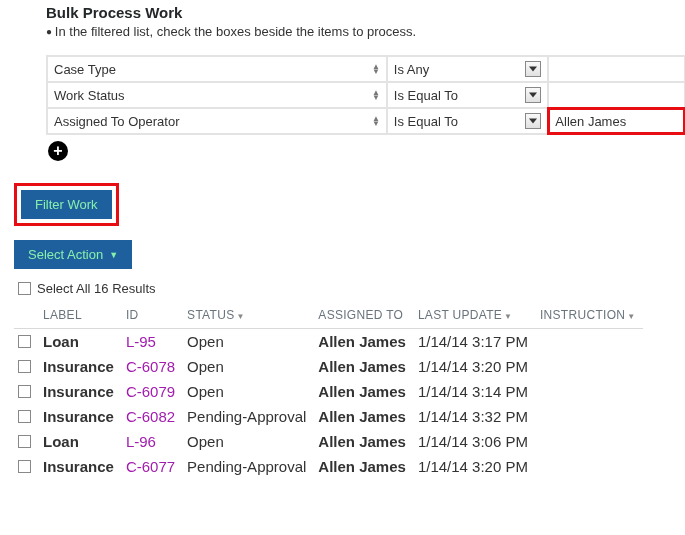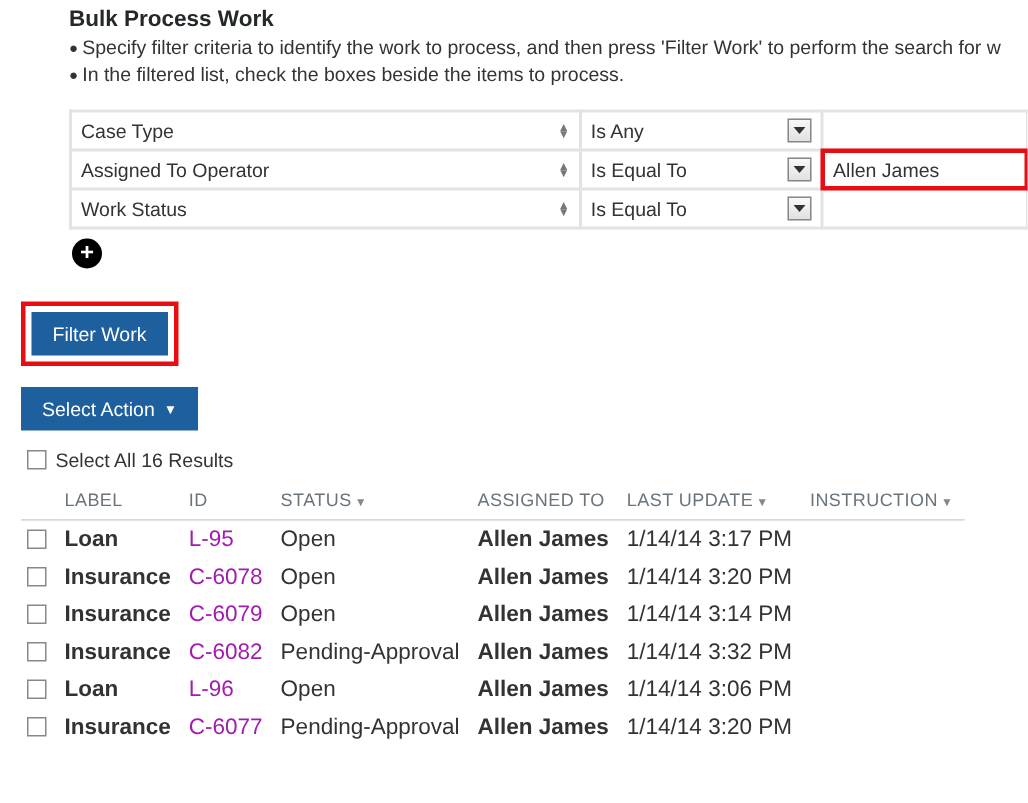--- a/index.html
+++ b/index.html
@@ -96,21 +96,21 @@
   }
   .filter-btn-wrap {
     margin: 22px 0 8px 0;
     padding: 4px;
     border: 3px solid #e70d12;
     display: inline-block;
   }
   .btn {
     display: inline-block;
     padding: 7px 14px;
-    color: #ffffff;
+    color: #86efac;
     font-size: 13px;
     border: none;
     cursor: pointer;
   }
   .btn-primary { background: #1e5f9e; }
   .btn-action { background: #1e5f9e; display: inline-flex; align-items: center; gap: 6px; margin: 6px 0 0 0; }
   .btn-action .caret { font-size: 9px; }
   .select-all-row {
     margin: 12px 0 6px 4px;
     display: flex;
@@ -155,39 +155,62 @@
   .col-assigned { width: 96px; font-weight: bold; }
   .col-updated { width: 120px; }
   .link { color: #a21caf; cursor: pointer; }
 </style>
 </head>
 <body>
 
 <div class="page">
   <h2>Bulk Process Work</h2>
   <div class="instructions">
-    <div>Specify filter criteria to identify the work to process, and then press 'Filter Work' to perform the search for w</div>
     <div>In the filtered list, check the boxes beside the items to process.</div>
   </div>
 
   <table class="filter-table">
     <tbody>
         <tr>
       <td class="col1">
         <div class="field-select">
           <span>Case Type</span>
           <span class="spinner-arrows">
                 <span>▲</span>
                 <span>▼</span>
               </span>
         </div>
       </td>
       <td class="col2">
         <div class="op-select">
           <span>Is Any</span>
+          <span class="drop-arrow">
+                <svg viewBox="0 0 10 6">
+                  <polygon points="0,0 10,0 5,6" fill="#333"></polygon>
+                </svg>
+              </span>
+        </div>
+      </td>
+      <td class="col3">
+        <div class="value-cell"></div>
+      </td>
+    </tr>
+    <tr>
+      <td class="col1">
+        <div class="field-select">
+          <span>Work Status</span>
+          <span class="spinner-arrows">
+                <span>▲</span>
+                <span>▼</span>
+              </span>
+        </div>
+      </td>
+      <td class="col2">
+        <div class="op-select">
+          <span>Is Equal To</span>
           <span class="drop-arrow">
                 <svg viewBox="0 0 10 6">
                   <polygon points="0,0 10,0 5,6" fill="#333"></polygon>
                 </svg>
               </span>
         </div>
       </td>
       <td class="col3">
         <div class="value-cell"></div>
       </td>
@@ -207,44 +230,20 @@
           <span>Is Equal To</span>
           <span class="drop-arrow">
                 <svg viewBox="0 0 10 6">
                   <polygon points="0,0 10,0 5,6" fill="#333"></polygon>
                 </svg>
               </span>
         </div>
       </td>
       <td class="col3 highlight-red">
         <div class="value-cell">Allen James</div>
-      </td>
-    </tr>
-    <tr>
-      <td class="col1">
-        <div class="field-select">
-          <span>Work Status</span>
-          <span class="spinner-arrows">
-                <span>▲</span>
-                <span>▼</span>
-              </span>
-        </div>
-      </td>
-      <td class="col2">
-        <div class="op-select">
-          <span>Is Equal To</span>
-          <span class="drop-arrow">
-                <svg viewBox="0 0 10 6">
-                  <polygon points="0,0 10,0 5,6" fill="#333"></polygon>
-                </svg>
-              </span>
-        </div>
-      </td>
-      <td class="col3">
-        <div class="value-cell"></div>
       </td>
     </tr>
   </tbody>
     </table>
 
   <div class="add-row">
     <div class="plus-icon">+</div>
   </div>
 
   <div class="filter-btn-wrap">

